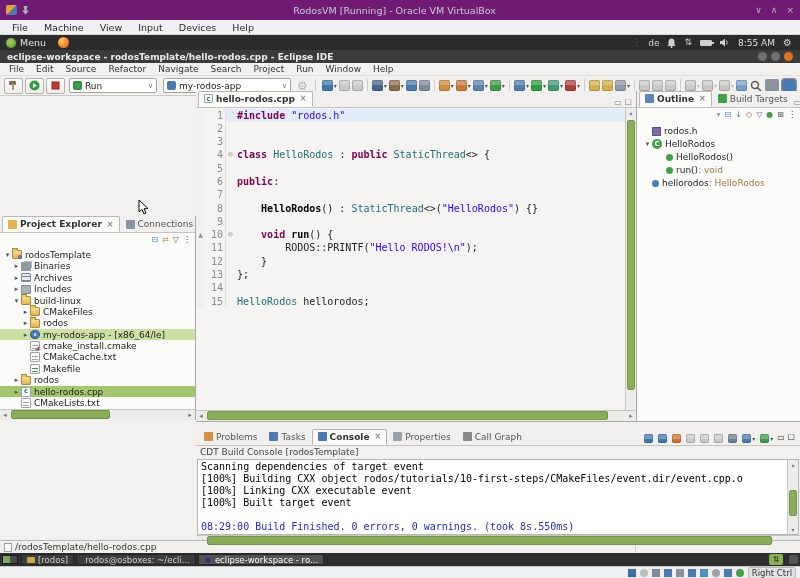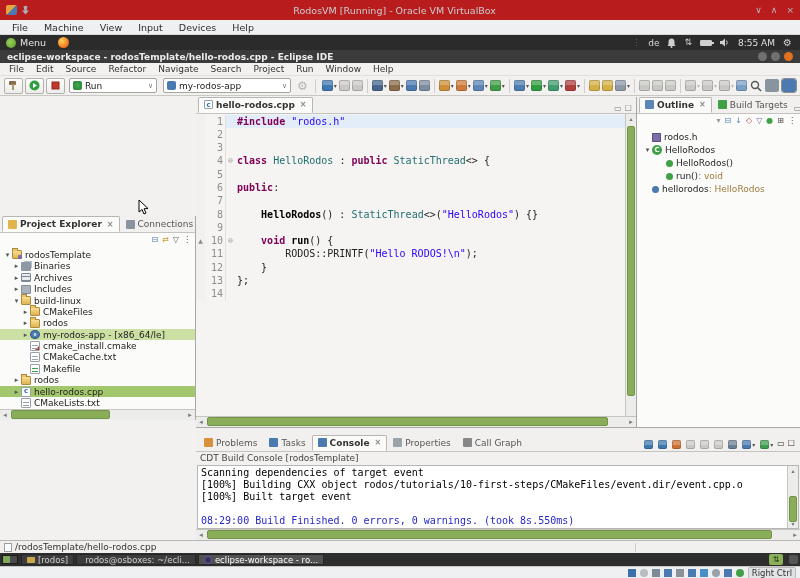--- a/index.html
+++ b/index.html
@@ -1,21 +1,21 @@
 <!DOCTYPE html>
 <html><head>
 <meta charset="utf-8">
 <style>
   html,body{margin:0;padding:0;background:#111;}
   *{box-sizing:border-box;}
   .screen{width:800px;height:578px;position:relative;overflow:hidden;display:flex;flex-direction:column;
           font-family:"DejaVu Sans",sans-serif;font-size:9px;color:#222;background:#1e1e1e;}
 
   
-  .vbox-titlebar{height:18px;background:#b91c1c;display:flex;align-items:center;padding:10px 6px;flex:none;}
+  .vbox-titlebar{height:18px;background:#701a75;display:flex;align-items:center;padding:10px 6px;flex:none;}
   .vbox-app-icon{width:11px;height:10px;background:linear-gradient(135deg,#e8a33d 0 50%,#4a7ab0 50% 100%);border-radius:2px;margin-right:5px;flex:none;}
   .pin-icon{width:7px;height:9px;background:#aab0b6;clip-path:polygon(20% 0,80% 0,65% 55%,100% 55%,50% 100%,0 55%,35% 55%);margin-right:5px;flex:none;}
   .vbox-title{flex:1;text-align:center;color:#c9ced3;font-size:9.5px;}
   .vbox-controls{display:flex;gap:9px;color:#b6bbc0;font-size:9px;}
   .vbox-controls span{cursor:default;}
 
   
   .vbox-menubar{height:15px;background:#eff0f1;border-bottom:1px solid #d5d6d7;display:flex;align-items:center;padding:0 4px;flex:none;}
   .vbox-menubar .menu-item{padding:0 8px;color:#2b2e31;font-size:9.5px;}
 
@@ -515,20 +515,21 @@
                 <div class="code-line"><span class="cl-ruler"></span><span class="cl-num">5</span><span class="cl-fold"></span><span class="cl-text"></span></div>
                 <div class="code-line"><span class="cl-ruler"></span><span class="cl-num">6</span><span class="cl-fold"></span><span class="cl-text"><span class="kw">public</span><span class="p">:</span></span></div>
                 <div class="code-line"><span class="cl-ruler"></span><span class="cl-num">7</span><span class="cl-fold"></span><span class="cl-text"></span></div>
                 <div class="code-line"><span class="cl-ruler"></span><span class="cl-num">8</span><span class="cl-fold"></span><span class="cl-text"><span class="p">    </span><span class="fn">HelloRodos</span><span class="p">() : </span><span class="cls">StaticThread</span><span class="p">&lt;&gt;(</span><span class="str">"HelloRodos"</span><span class="p">) {}</span></span></div>
                 <div class="code-line"><span class="cl-ruler"></span><span class="cl-num">9</span><span class="cl-fold"></span><span class="cl-text"></span></div>
                 <div class="code-line"><span class="cl-ruler">▲</span><span class="cl-num">10</span><span class="cl-fold">⊖</span><span class="cl-text"><span class="p">    </span><span class="kw">void</span><span class="p"> </span><span class="fn">run</span><span class="p">() {</span></span></div>
                 <div class="code-line"><span class="cl-ruler"></span><span class="cl-num">11</span><span class="cl-fold"></span><span class="cl-text"><span class="p">        RODOS::PRINTF(</span><span class="str">"Hello RODOS!\n"</span><span class="p">);</span></span></div>
                 <div class="code-line"><span class="cl-ruler"></span><span class="cl-num">12</span><span class="cl-fold"></span><span class="cl-text"><span class="p">    }</span></span></div>
                 <div class="code-line"><span class="cl-ruler"></span><span class="cl-num">13</span><span class="cl-fold"></span><span class="cl-text"><span class="p">};</span></span></div>
                 <div class="code-line"><span class="cl-ruler"></span><span class="cl-num">14</span><span class="cl-fold"></span><span class="cl-text"></span></div>
+                <div class="code-line"><span class="cl-ruler"></span><span class="cl-num">15</span><span class="cl-fold"></span><span class="cl-text"><span class="cls">HelloRodos</span><span class="p"> hellorodos;</span></span></div>
               </div>
             <div class="vscroll">
               <span class="vs-arrow" style="top:1px">▴</span>
               <span class="vs-thumb" style="top:12px;height:270px"></span>
             </div>
           </div>
           <div class="hscroll">
             <span class="hs-arrow">◂</span>
             <span class="hs-track">
                 <span class="hs-thumb" style="left:0;width:96%"></span>
@@ -651,20 +652,21 @@
               </span>
               <span class="vt-ic">▭</span>
               <span class="vt-ic">☐</span>
             </div>
         </div>
         <div class="cs-label">CDT Build Console [rodosTemplate]</div>
         <div class="cs-body-row">
           <div class="cs-body" id="cs-body">
               <div class="cs-line">Scanning dependencies of target event</div>
               <div class="cs-line">[100%] Building CXX object rodos/tutorials/10-first-steps/CMakeFiles/event.dir/event.cpp.o</div>
+              <div class="cs-line">[100%] Linking CXX executable event</div>
               <div class="cs-line">[100%] Built target event</div>
               <div class="cs-line"> </div>
               <div class="cs-line info">08:29:00 Build Finished. 0 errors, 0 warnings. (took 8s.550ms)</div>
             </div>
           <div class="vscroll">
             <span class="vs-arrow" style="top:1px">▴</span>
             <span class="vs-thumb" style="top:30px;height:26px"></span>
             <span class="vs-arrow" style="bottom:1px">▾</span>
           </div>
         </div>

